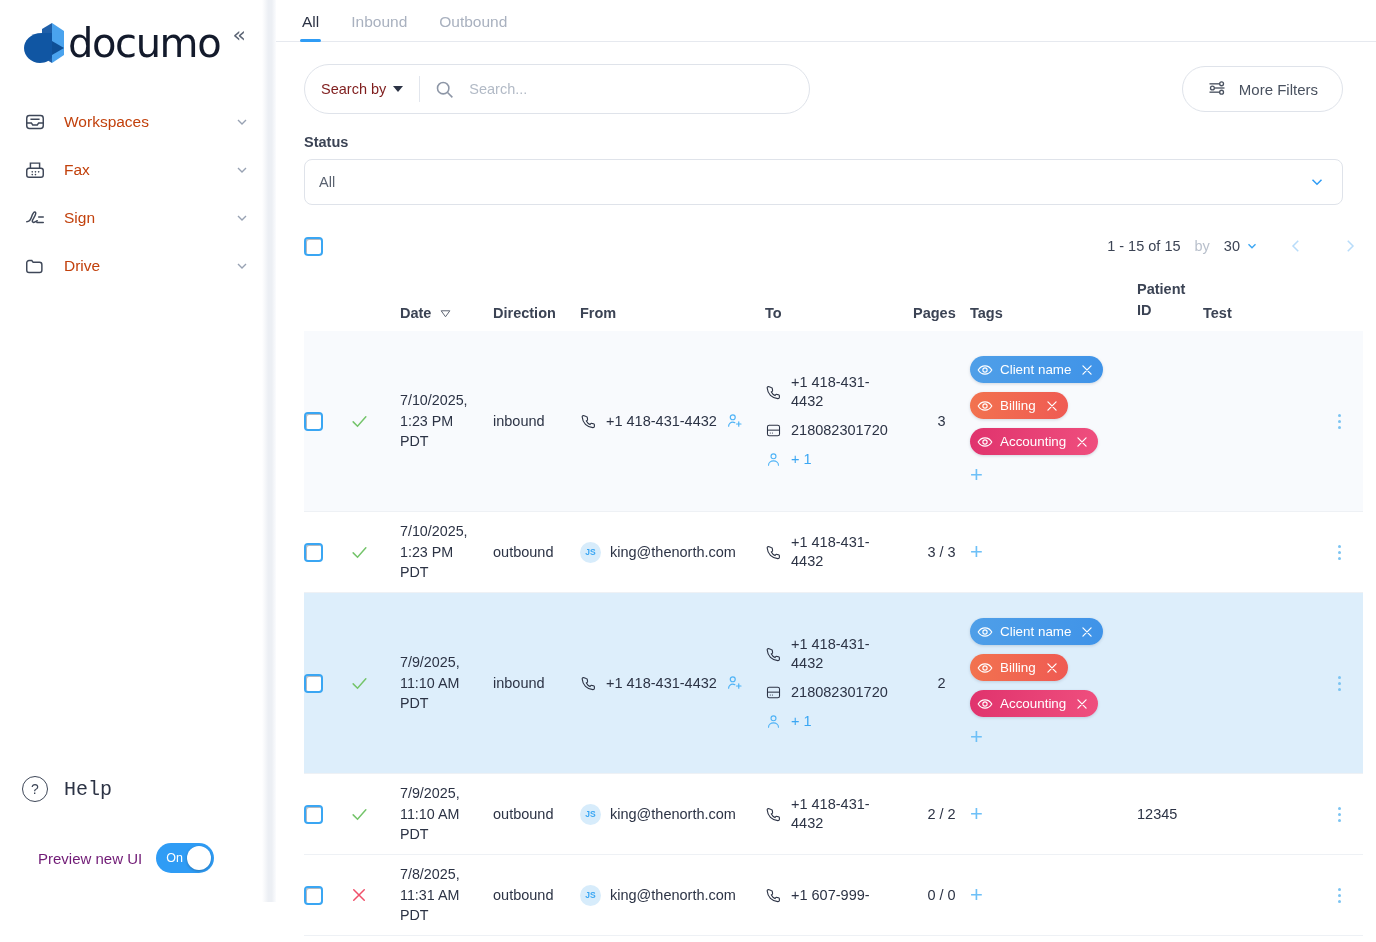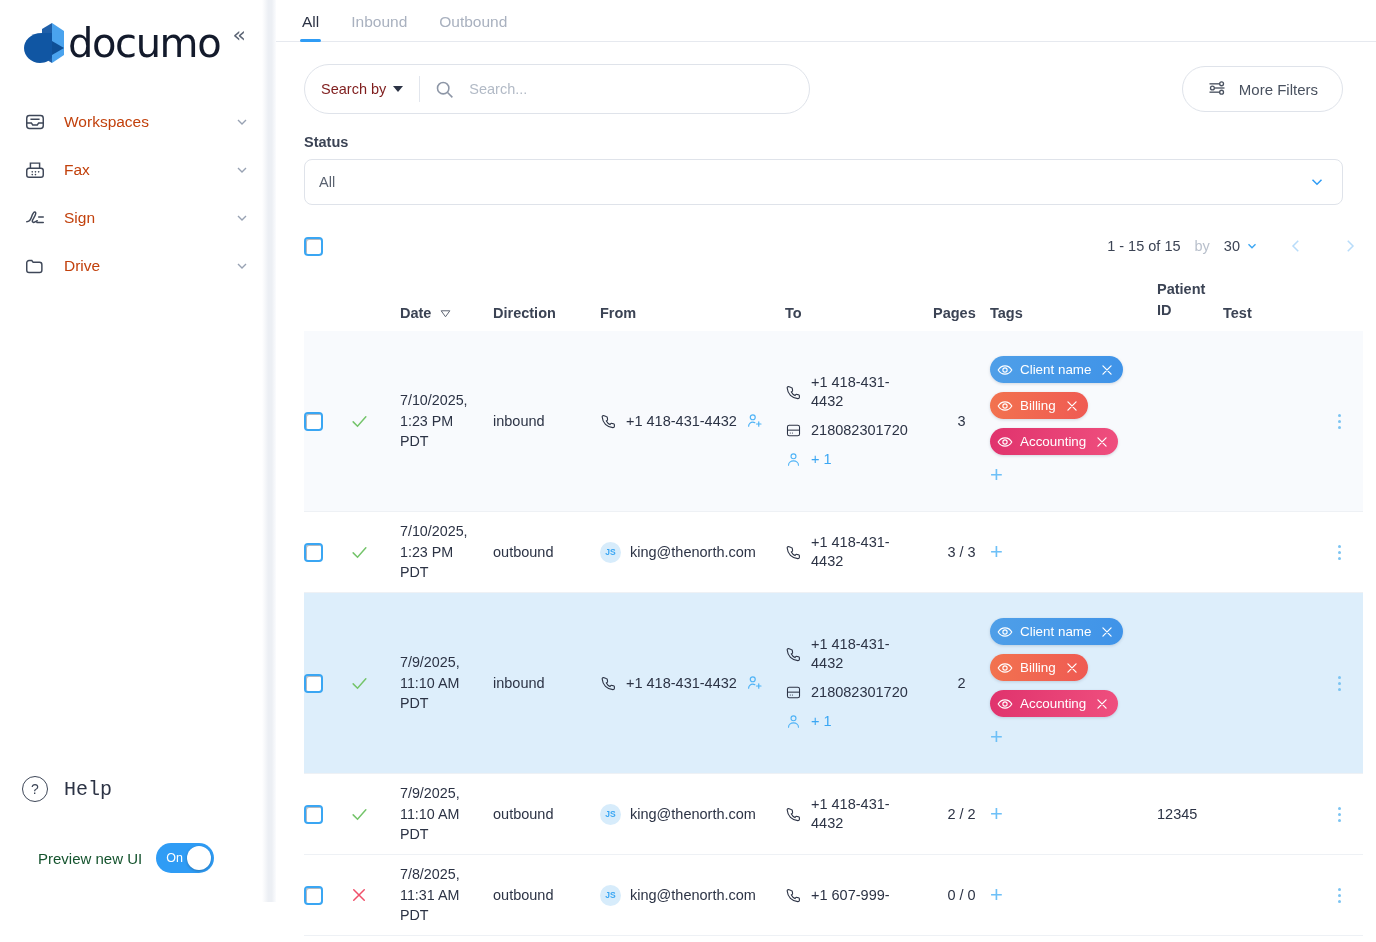--- a/index.html
+++ b/index.html
@@ -56,21 +56,21 @@
     width: 26px; height: 26px; border-radius: 50%; border: 1.6px solid #3e4758;
     display: flex; align-items: center; justify-content: center;
     font-size: 14px; color: #3e4758; flex: 0 0 26px;
   }
   .help-label { font-size: 20px; font-family: Liberation Mono, monospace; }
   .preview-row {
     display: flex; align-items: center; gap: 14px;
     padding: 0 22px; margin-top: 26px; height: 40px;
     padding-left: 38px;
   }
-  .preview-label { font-size: 15px; color: #14532d; }
+  .preview-label { font-size: 15px; color: #701a75; }
   .toggle {
     width: 58px; height: 30px; border-radius: 16px; background: #2f9cf5;
     display: flex; align-items: center; justify-content: flex-start;
     padding: 0 4px; position: relative; cursor: pointer;
   }
   .toggle-text { font-size: 12.5px; color: #ffffff; margin-left: 6px; }
   .toggle-knob {
     width: 24px; height: 24px; border-radius: 50%; background: #ffffff;
     position: absolute; right: 3px; top: 3px;
     box-shadow: 0 1px 3px rgba(0,0,0,.25);
@@ -159,21 +159,21 @@
   .table-wrap { flex: 1; overflow: hidden; padding-left: 28px; }
   .thead {
     display: flex; align-items: flex-end; height: 66px;
     font-size: 14.5px; color: #3b4354; font-weight: 600;
     padding-bottom: 10px;
   }
   .col-chk   { width: 46px; flex: 0 0 46px; }
   .col-stat  { width: 50px; flex: 0 0 50px; }
   .col-date  { width: 93px; flex: 0 0 93px; }
   .col-dir   { width: 87px; flex: 0 0 87px; }
-  .col-from  { width: 185px; flex: 0 0 185px; margin-left: 20px; }
+  .col-from  { width: 185px; flex: 0 0 185px; }
   .col-to    { width: 148px; flex: 0 0 148px; }
   .col-pages { width: 57px; flex: 0 0 57px; text-align: center; }
   .col-tags  { width: 167px; flex: 0 0 167px; }
   .col-pid   { width: 66px; flex: 0 0 66px; }
   .col-test  { width: 75px; flex: 0 0 75px; }
   .col-menu  { flex: 1; text-align: right; padding-right: 22px; }
 
   .th-date { display: flex; align-items: center; gap: 8px; }
   .th-patient { line-height: 1.45; }
 

